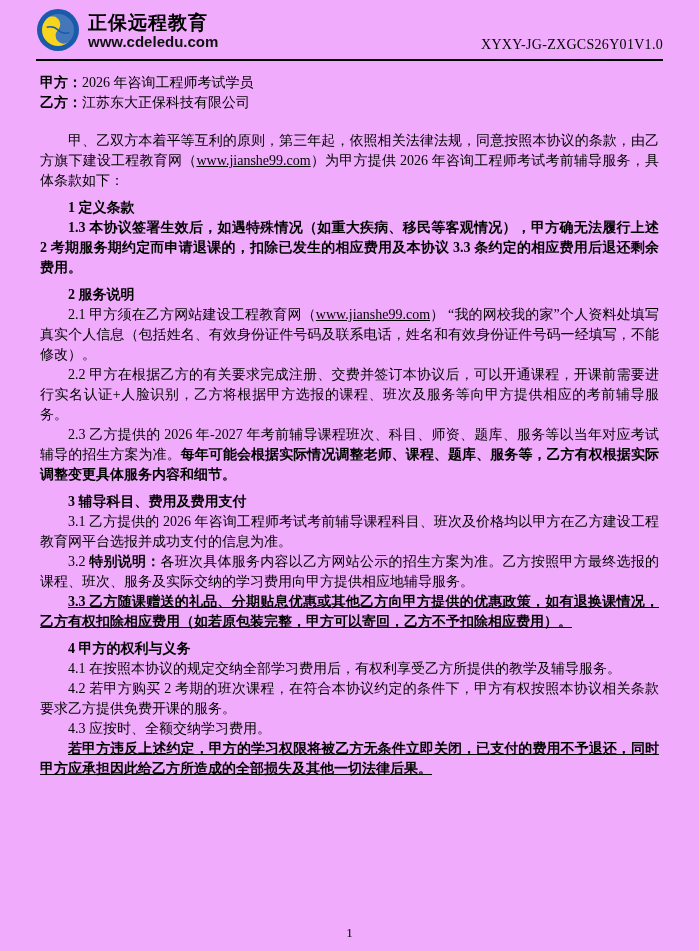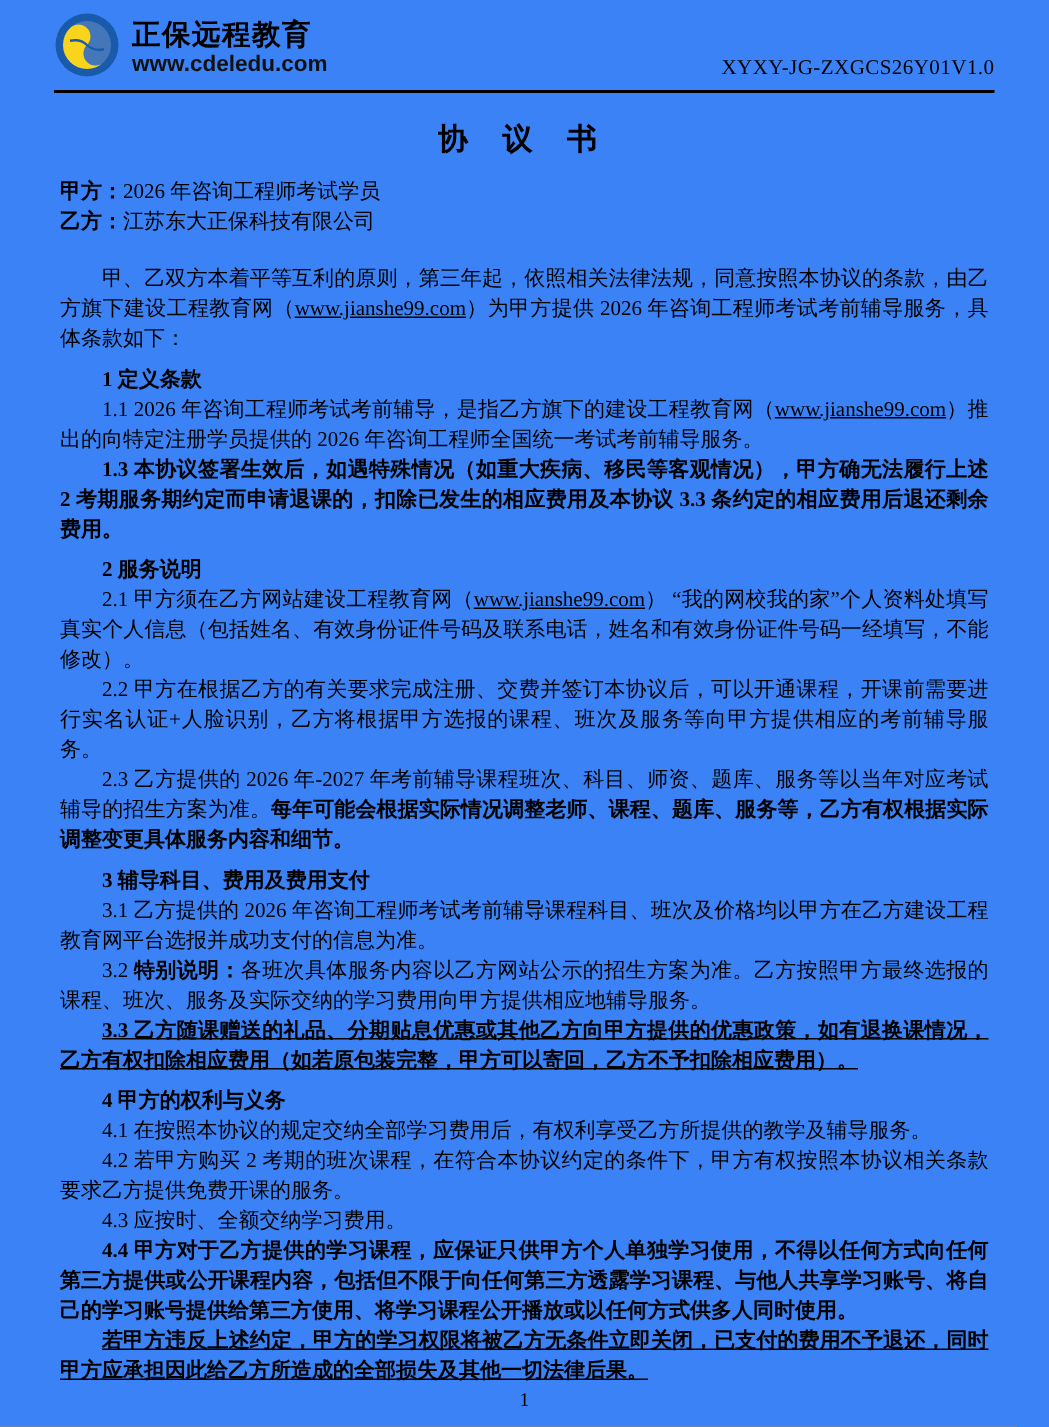--- a/index.html
+++ b/index.html
@@ -1,17 +1,17 @@
 <!DOCTYPE html>
 <html><head>
 <meta charset="utf-8">
 <style>
   html,body{margin:0;padding:0;background:#888;}
   .page{
-    width:699px;height:951px;background:#3b82f6;position:relative;
+    width:699px;height:951px;background:#f0abfc;position:relative;
     margin:0 auto;overflow:hidden;
     font-family:"Liberation Serif","DejaVu Serif",serif;color:#000;
   }
   
   .header{padding:8px 36px 0 36px;}
   .header-row{display:flex;justify-content:space-between;align-items:flex-end;}
   .logo-block{display:flex;align-items:center;gap:8px;}
   .logo-text{display:flex;flex-direction:column;line-height:1.1;}
   .brand-name{
     font-family:"Liberation Sans","DejaVu Sans",sans-serif;
@@ -69,39 +69,36 @@
         <span class="logo-text">
           <span class="brand-name">正保远程教育</span>
           <span class="brand-url">www.cdeledu.com</span>
         </span>
       </div>
       <div class="doc-code">XYXY-JG-ZXGCS26Y01V1.0</div>
     </div>
   </div>
   <div class="rule"></div>
 
-  <div class="doc-title">协 议 书</div>
 
   <div class="content">
       <p class="party"><span class="b">甲方：</span><span>2026 年咨询工程师考试学员</span></p>
       <p class="party"><span class="b">乙方：</span><span>江苏东大正保科技有限公司</span></p>
       <p class="indent gap2"><span>甲、乙双方本着平等互利的原则，第三年起，依照相关法律法规，同意按照本协议的条款，由乙方旗下建设工程教育网（</span><a class="link">www.jianshe99.com</a><span>）为甲方提供 2026 年咨询工程师考试考前辅导服务，具体条款如下：</span></p>
       <p class="heading gap"><span class="b">1 定义条款</span></p>
-      <p class="indent "><span>1.1 2026 年咨询工程师考试考前辅导，是指乙方旗下的建设工程教育网（</span><a class="link">www.jianshe99.com</a><span>）推出的向特定注册学员提供的 2026 年咨询工程师全国统一考试考前辅导服务。</span></p>
       <p class="indent "><span class="b">1.3 本协议签署生效后，如遇特殊情况（如重大疾病、移民等客观情况），甲方确无法履行上述 2 考期服务期约定而申请退课的，扣除已发生的相应费用及本协议 3.3 条约定的相应费用后退还剩余费用。</span></p>
       <p class="heading gap"><span class="b">2 服务说明</span></p>
       <p class="indent "><span>2.1 甲方须在乙方网站建设工程教育网（</span><a class="link">www.jianshe99.com</a><span>）  “我的网校我的家”个人资料处填写真实个人信息（包括姓名、有效身份证件号码及联系电话，姓名和有效身份证件号码一经填写，不能修改）。</span></p>
       <p class="indent "><span>2.2 甲方在根据乙方的有关要求完成注册、交费并签订本协议后，可以开通课程，开课前需要进行实名认证+人脸识别，乙方将根据甲方选报的课程、班次及服务等向甲方提供相应的考前辅导服务。</span></p>
       <p class="indent "><span>2.3 乙方提供的 2026 年-2027 年考前辅导课程班次、科目、师资、题库、服务等以当年对应考试辅导的招生方案为准。</span><span class="b">每年可能会根据实际情况调整老师、课程、题库、服务等，乙方有权根据实际调整变更具体服务内容和细节。</span></p>
       <p class="heading gap"><span class="b">3 辅导科目、费用及费用支付</span></p>
       <p class="indent "><span>3.1 乙方提供的 2026 年咨询工程师考试考前辅导课程科目、班次及价格均以甲方在乙方建设工程教育网平台选报并成功支付的信息为准。</span></p>
       <p class="indent "><span>3.2 </span><span class="b">特别说明：</span><span>各班次具体服务内容以乙方网站公示的招生方案为准。乙方按照甲方最终选报的课程、班次、服务及实际交纳的学习费用向甲方提供相应地辅导服务。</span></p>
       <p class="indent "><span class="b u">3.3 乙方随课赠送的礼品、分期贴息优惠或其他乙方向甲方提供的优惠政策，如有退换课情况，乙方有权扣除相应费用（如若原包装完整，甲方可以寄回，乙方不予扣除相应费用）。</span></p>
       <p class="heading gap"><span class="b">4 甲方的权利与义务</span></p>
       <p class="indent "><span>4.1 在按照本协议的规定交纳全部学习费用后，有权利享受乙方所提供的教学及辅导服务。</span></p>
       <p class="indent "><span>4.2 若甲方购买 2 考期的班次课程，在符合本协议约定的条件下，甲方有权按照本协议相关条款要求乙方提供免费开课的服务。</span></p>
       <p class="indent "><span>4.3 应按时、全额交纳学习费用。</span></p>
-      <p class="indent "><span class="b">4.4 甲方对于乙方提供的学习课程，应保证只供甲方个人单独学习使用，不得以任何方式向任何第三方提供或公开课程内容，包括但不限于向任何第三方透露学习课程、与他人共享学习账号、将自己的学习账号提供给第三方使用、将学习课程公开播放或以任何方式供多人同时使用。</span></p>
       <p class="indent "><span class="b u">若甲方违反上述约定，甲方的学习权限将被乙方无条件立即关闭，已支付的费用不予退还，同时甲方应承担因此给乙方所造成的全部损失及其他一切法律后果。</span></p>
     </div>
 
   <div class="footer">1</div>
 </div>
 
 </body></html>

